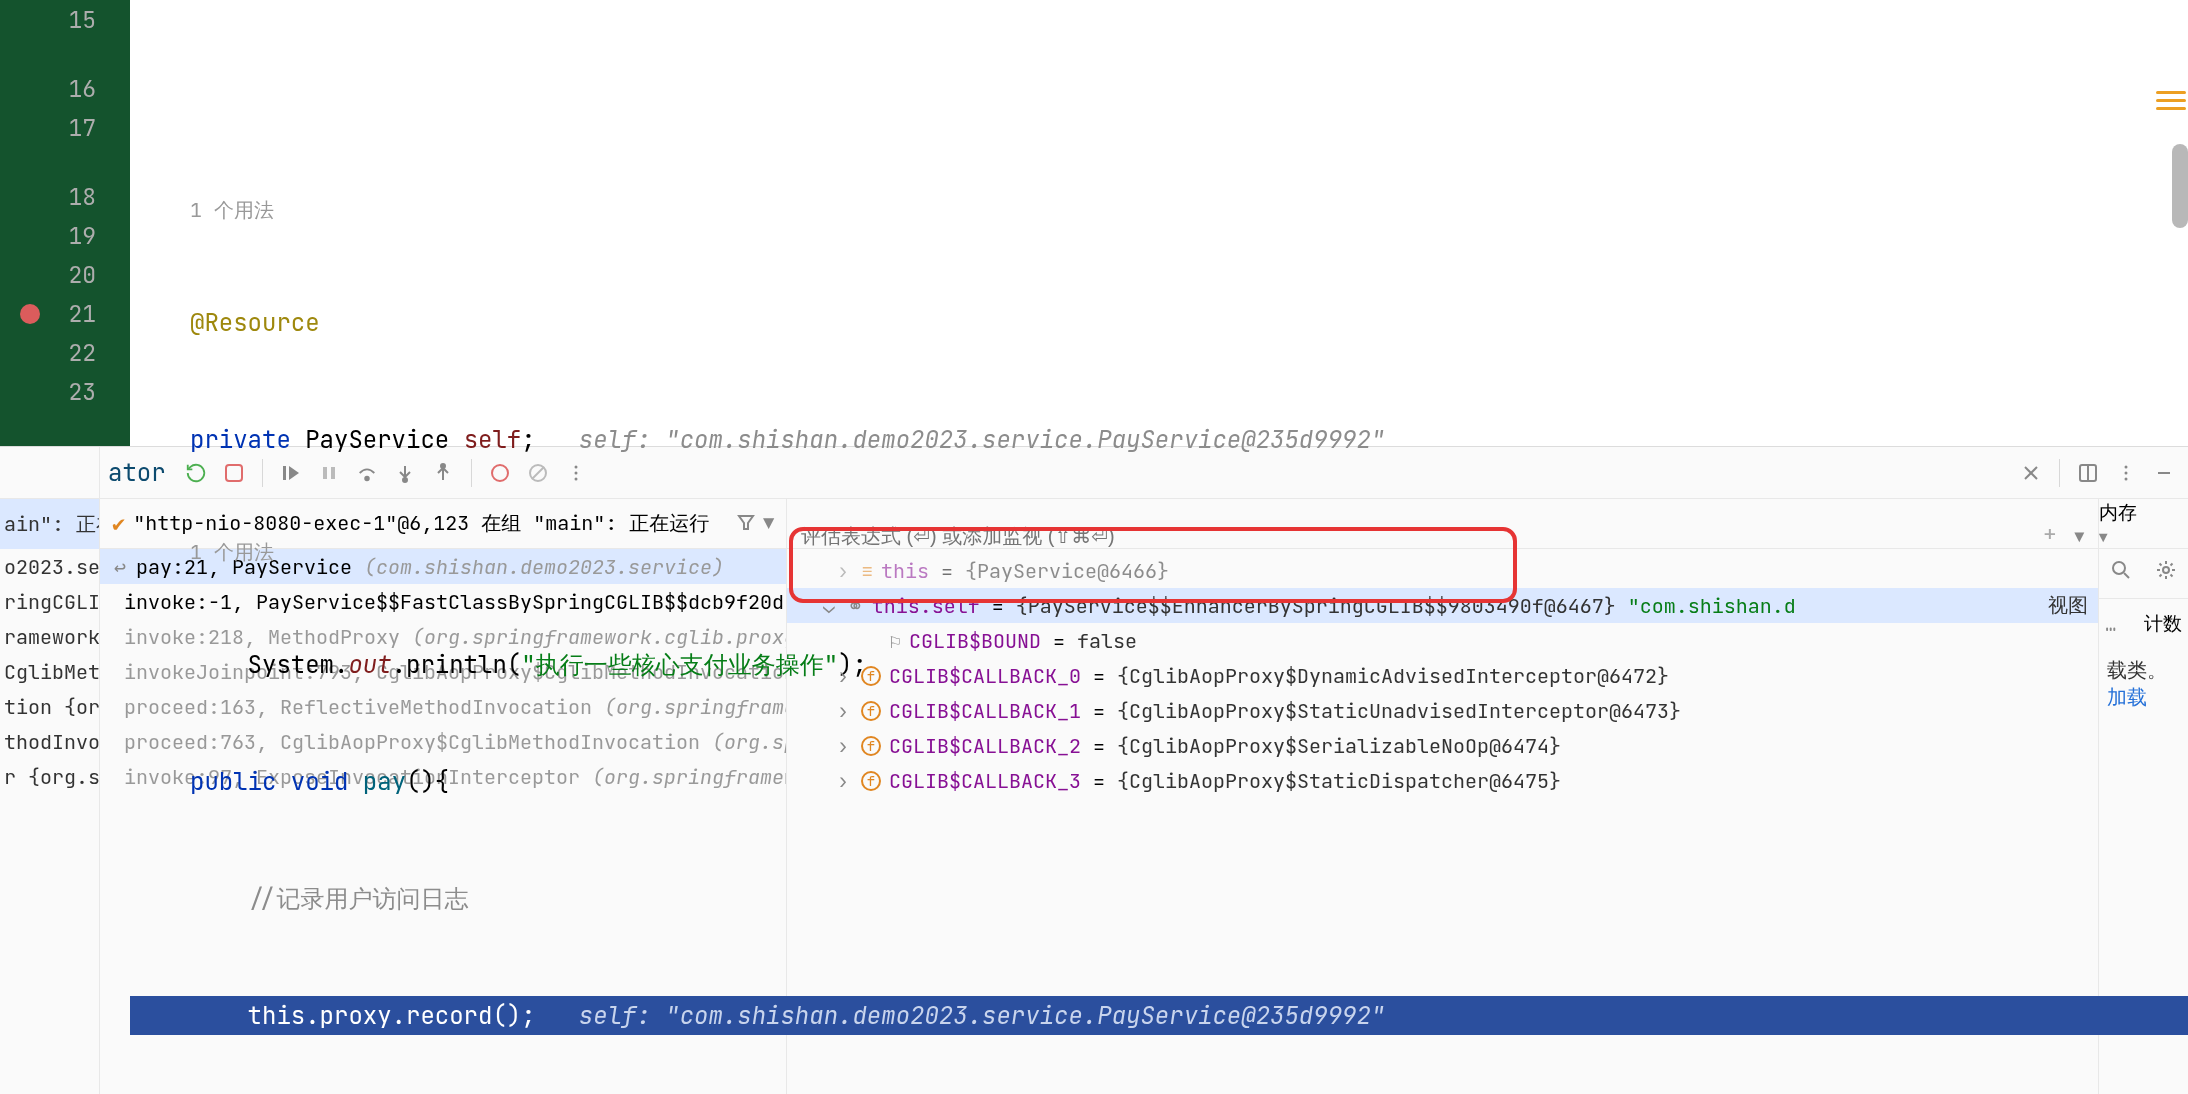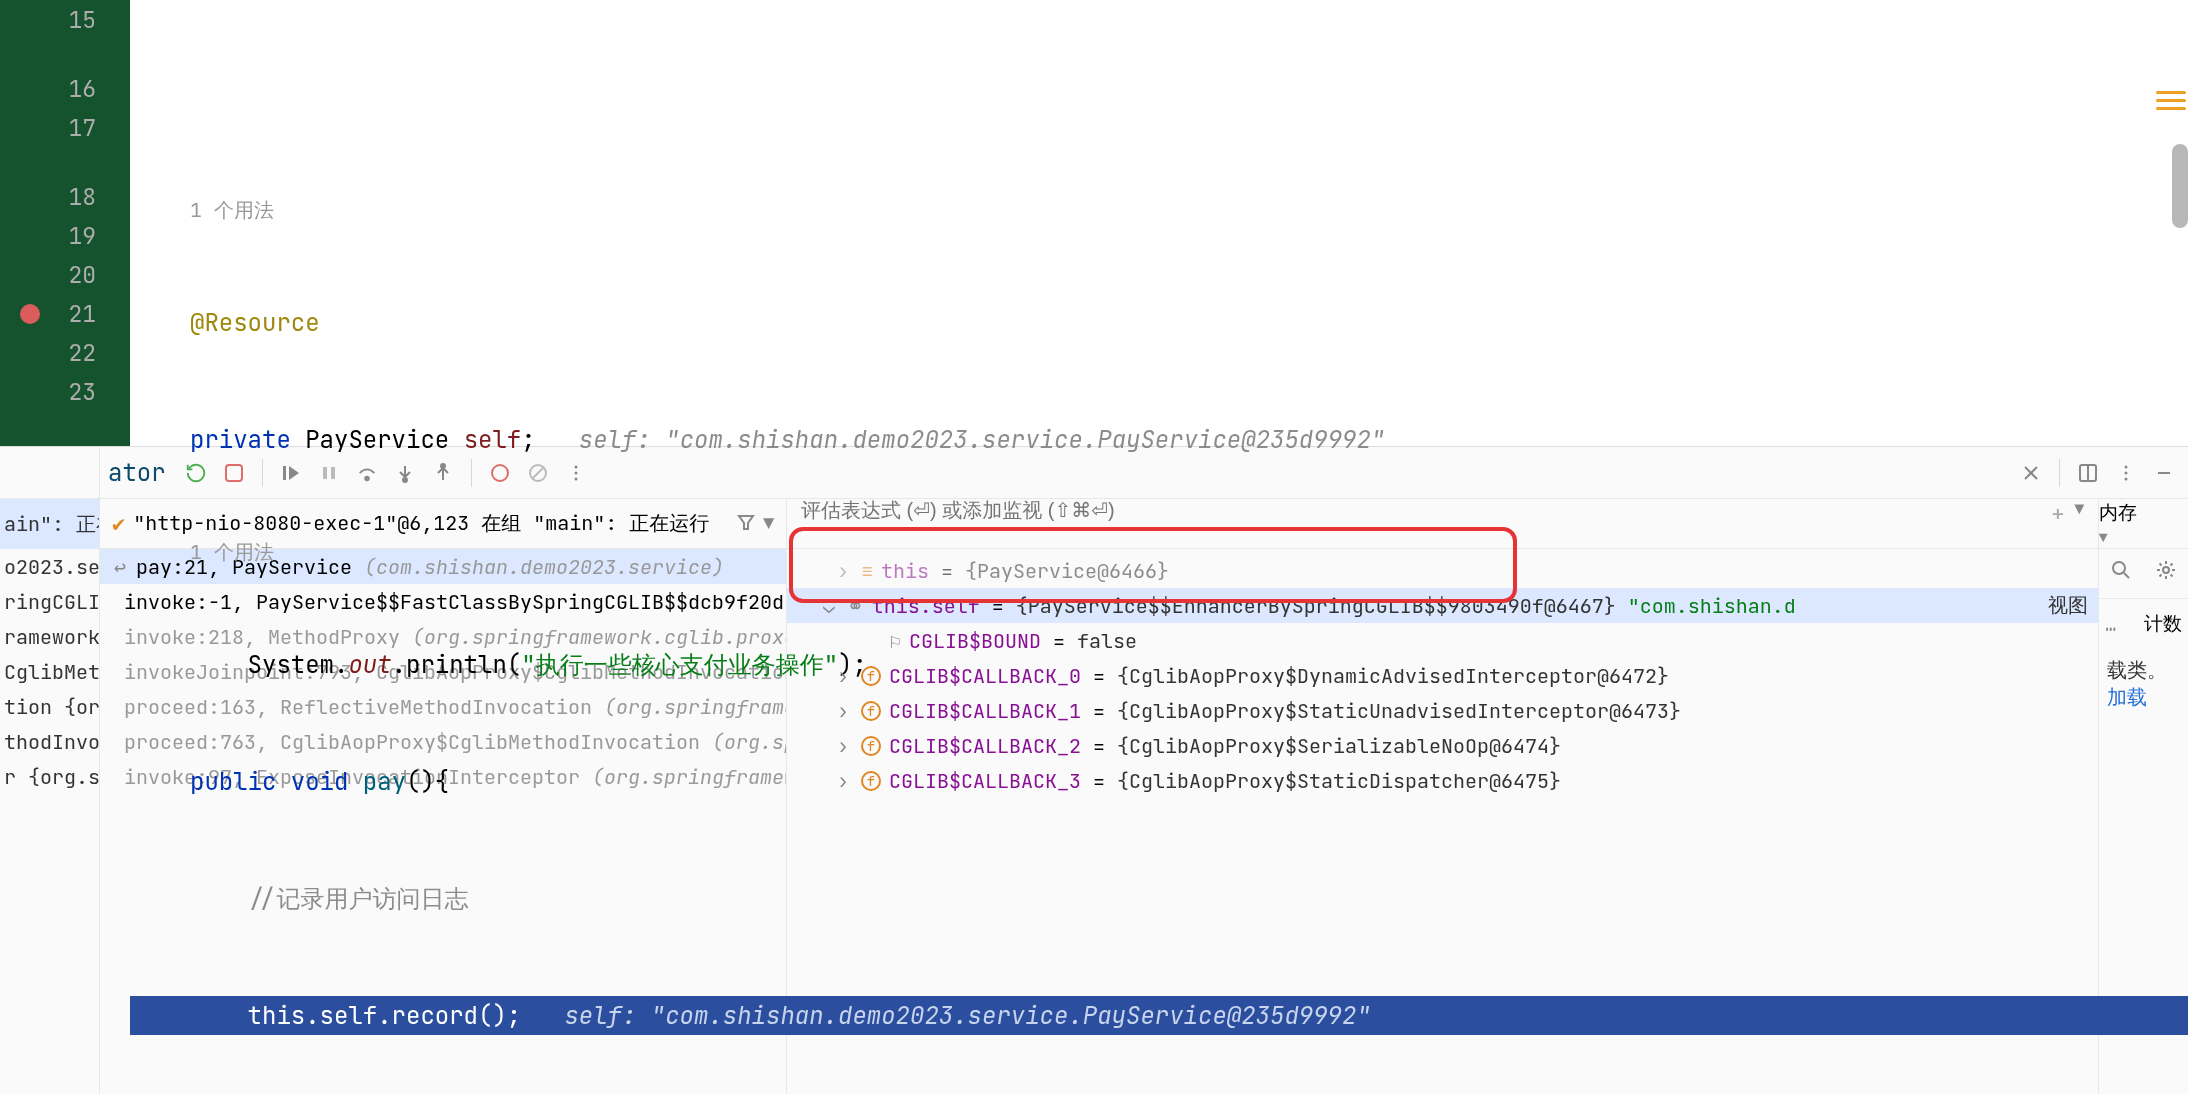--- a/index.html
+++ b/index.html
@@ -189,24 +189,24 @@
   border-bottom: 1px solid #e8e8e8;
 }
 .vars-panel {
   flex: 1;
   display: flex;
   flex-direction: column;
 }
 .vars-header {
   height: 50px;
   display: flex;
-  align-items: flex-start;
+  align-items: flex-end;
   padding: 0 14px;
   border-bottom: 1px solid #e8e8e8;
-  gap: 10px;
+  gap: 18px;
 }
 .vars-input {
   flex: 1;
   border: none;
   background: transparent;
   font-size: 20px;
   color: #999;
   outline: none;
 }
 .vars-list {
@@ -305,21 +305,21 @@
   </div>
   <div class="code-area">
     <div class="code-line"></div>
     <div class="code-line" style="height:30px"><span class="usage-hint">1 个用法</span></div>
     <div class="code-line"><span class="annotation">@Resource</span></div>
     <div class="code-line"><span class="keyword">private</span><span> </span><span>PayService</span><span> </span><span class="field">self</span><span>;</span><span>   </span><span class="inline-hint">self: "com.shishan.demo2023.service.PayService@235d9992"</span></div>
     <div class="code-line" style="height:30px"><span class="usage-hint">1 个用法</span></div>
     <div class="code-line"><span>    </span><span>System.</span><span class="field" style="font-style:italic">out</span><span>.println(</span><span class="string">"执行一些核心支付业务操作"</span><span>);</span></div>
     <div class="code-line"><span class="keyword">public</span><span> </span><span class="keyword">void</span><span> </span><span class="method">pay</span><span>(){</span></div>
     <div class="code-line"><span>    </span><span class="comment">//记录用户访问日志</span></div>
-    <div class="code-line highlighted"><span>    </span><span>this.self.</span><span>record</span><span>();</span><span>   </span><span class="inline-hint">self: "com.shishan.demo2023.service.PayService@235d9992"</span></div>
+    <div class="code-line highlighted"><span>    </span><span>this.proxy.</span><span>record</span><span>();</span><span>   </span><span class="inline-hint">self: "com.shishan.demo2023.service.PayService@235d9992"</span></div>
     
     
     
     <div class="scrollbar-v"></div>
     <div class="menu-trigger"><span></span><span></span><span></span></div>
   </div>
 </div>
 
 <div class="debug-panel">
   <div class="side-frame-list">

